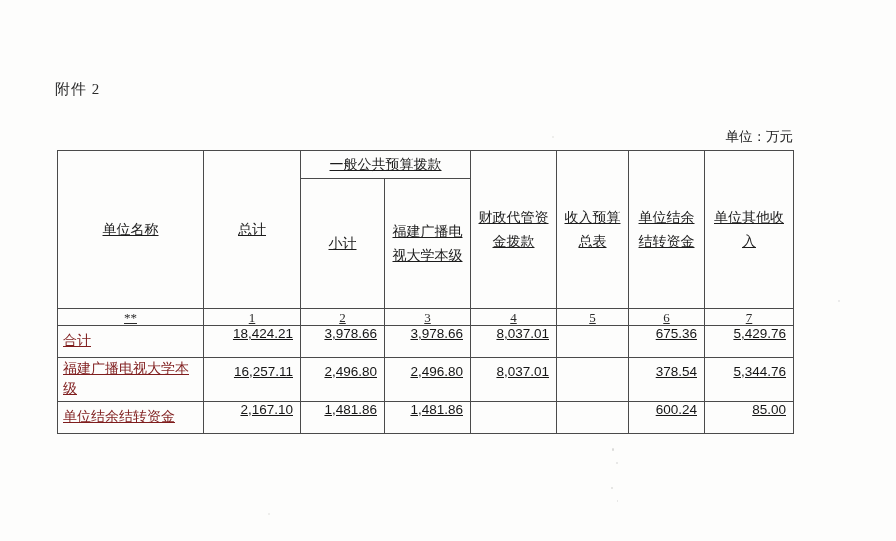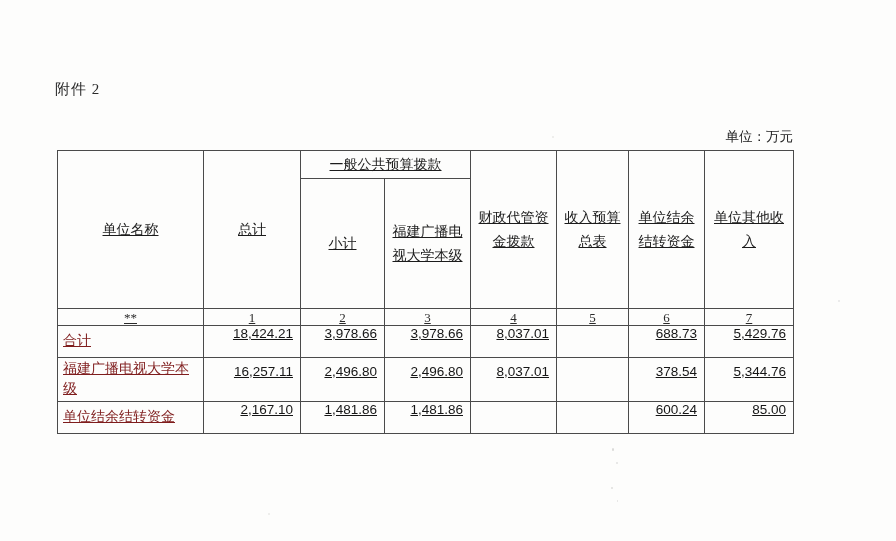--- a/index.html
+++ b/index.html
@@ -152,21 +152,21 @@
       <td>7</td>
     </tr>
 
     <tr class="data-row r-total">
       <td class="name-cell">合计</td>
       <td class="num-cell">18,424.21</td>
       <td class="num-cell">3,978.66</td>
       <td class="num-cell">3,978.66</td>
       <td class="num-cell">8,037.01</td>
       <td class="num-cell"></td>
-      <td class="num-cell">688.73</td>
+      <td class="num-cell">675.36</td>
       <td class="num-cell">5,429.76</td>
     </tr>
 
     <tr class="data-row r-univ">
       <td class="name-cell">福建广播电视大学本级</td>
       <td class="num-cell">16,257.11</td>
       <td class="num-cell">2,496.80</td>
       <td class="num-cell">2,496.80</td>
       <td class="num-cell">8,037.01</td>
       <td class="num-cell"></td>

